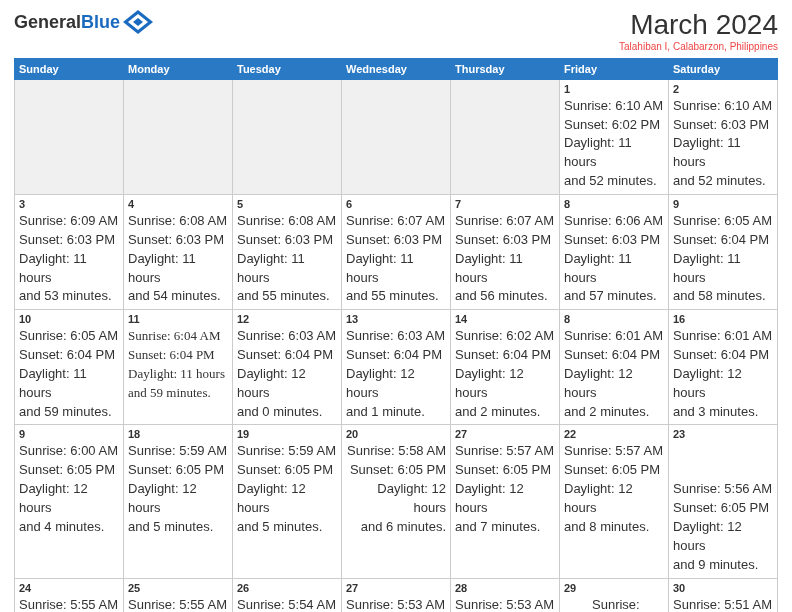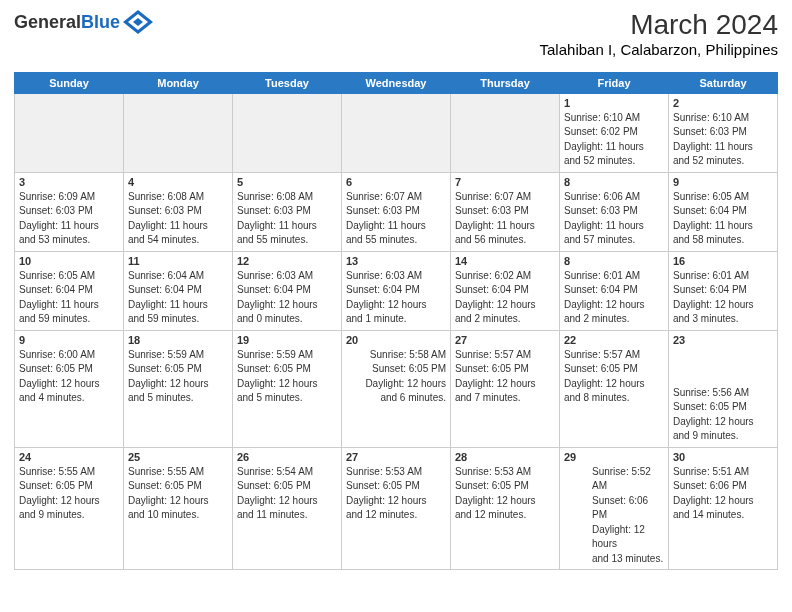--- a/index.html
+++ b/index.html
@@ -13,21 +13,21 @@
     .page {
       width: 792px;
       height: 612px;
       background: #fff;
       padding: 10px 14px 8px 14px;
     }
     .header-area {
       display: flex;
       justify-content: space-between;
       align-items: flex-start;
-      margin-bottom: 14px;
+      margin-bottom: 6px;
     }
     .logo-area {
       display: flex;
       flex-direction: column;
       align-items: flex-start;
     }
     .logo-text {
       display: flex;
       align-items: center;
       font-size: 18px;
@@ -40,33 +40,33 @@
     .title-area {
       text-align: right;
     }
     .month-title {
       font-size: 28px;
       color: #333;
       font-weight: normal;
       line-height: 1.1;
     }
     .subtitle {
-      font-size: 15px;
-      color: #000000;
+      font-size: 10px;
+      color: #ef4444;
     }
     .calendar-table {
       width: 100%;
       border-collapse: collapse;
       font-size: 9.5px;
     }
     .calendar-table th {
       background: #2979c5;
       color: #fff;
       padding: 4px 4px;
-      text-align: center;
+      text-align: left;
       font-size: 11px;
       font-weight: bold;
       border: 1px solid #2979c5;
     }
     .calendar-table td {
       border: 1px solid #ccc;
       vertical-align: top;
       padding: 3px 4px;
       width: calc(100%/7);
       height: 74px;
@@ -76,21 +76,21 @@
       background: #f0f0f0;
     }
     .day-num {
       font-size: 11px;
       font-weight: bold;
       color: #333;
       display: block;
       margin-bottom: 2px;
     }
     .day-info {
-      font-size: 10px;
+      font-size: 13px;
       color: #333;
       line-height: 1.45;
     }
   </style>
 </head>
 <body>
 
 <div class="page">
   <div class="header-area">
     <div class="logo-area">
@@ -198,21 +198,21 @@
         <tr>
           <td>
             <span class="day-num">10</span>
             <div class="day-info" style="white-space: pre-line;">Sunrise: 6:05 AM
 Sunset: 6:04 PM
 Daylight: 11 hours
 and 59 minutes.</div>
           </td>
           <td>
             <span class="day-num">11</span>
-            <div class="day-info" style="white-space: pre-line;">Sunrise: 6:04 AM
+            <div class="day-info" style="white-space: pre-line; font-family: Liberation Serif, serif;">Sunrise: 6:04 AM
 Sunset: 6:04 PM
 Daylight: 11 hours
 and 59 minutes.</div>
           </td>
           <td>
             <span class="day-num">12</span>
             <div class="day-info" style="white-space: pre-line;">Sunrise: 6:03 AM
 Sunset: 6:04 PM
 Daylight: 12 hours
 and 0 minutes.</div>

